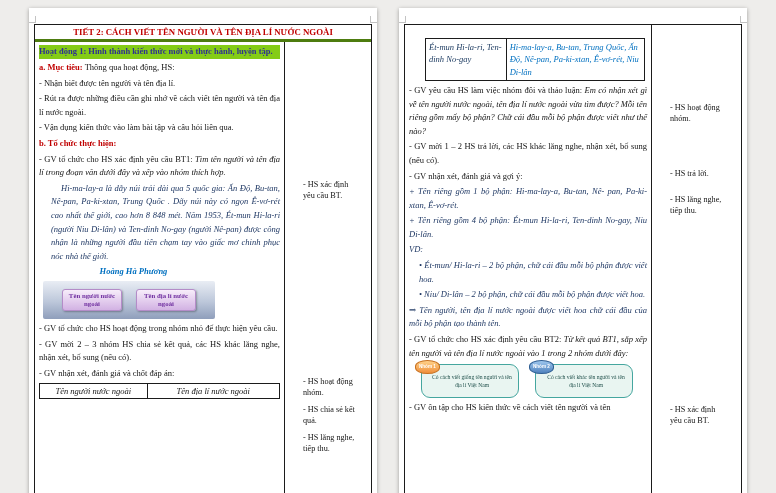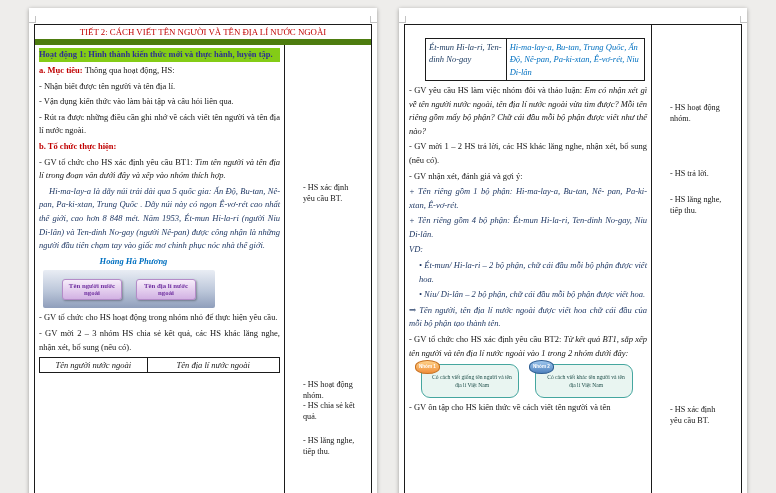--- a/index.html
+++ b/index.html
@@ -12,34 +12,34 @@
   .page-1 { left:29px; }
   .page-2 { left:399px; }
 
   .crop { position:absolute; width:7px; height:7px; }
   .crop.tl { top:8px; left:0; border-right:1px solid #c3c3c3; border-bottom:1px solid #c3c3c3; }
   .crop.tr { top:8px; right:0; border-left:1px solid #c3c3c3; border-bottom:1px solid #c3c3c3; }
 
   .doc-table { position:absolute; left:5px; right:5px; top:16px; bottom:-2px;
                border:1px solid #1b1b1b; display:flex; flex-direction:column; background:#fff; }
 
-  .title-cell { border-bottom:6px solid #4d7c0f; text-align:center; color:#c00000;
-                font-weight:normal; font-size:8.8px; line-height:1.3; padding:2px 2px 1px; }
+  .title-cell { border-bottom:3px solid #4d7c0f; text-align:center; color:#c00000;
+                font-weight:bold; font-size:8.8px; line-height:1.3; padding:2px 2px 1px; }
 
   .body-row { display:flex; flex:1; align-items:stretch; min-height:0; }
   .main-col { width:250px; border-right:1px solid #1b1b1b; padding:3px 4px 0 4px; }
   .page-2 .main-col { width:247px; }
   .side-col { flex:1; position:relative; }
 
   .para { margin:0 0 2px; font-size:8.5px; line-height:1.6; text-align:justify; color:#141414; }
   .activity { font-weight:bold; color:#2e3192; background:#84cc16; }
   .red { color:#c00000; }
   .bold { font-weight:bold; }
   .italic { font-style:italic; }
-  .passage { font-style:italic; color:#1f3864; text-indent:10px; }
+  .passage { font-style:italic; color:#1f3864; text-indent:10px;margin-left:12px; }
   .author { font-style:italic; font-weight:bold; color:#0070c0; text-align:center; padding-right:52px; }
   .navy { color:#1f3864; font-style:italic; }
   .bullet { padding-left:10px; }
 
   .figure1 { width:172px; height:38px; margin:2px 0 3px 4px; border-radius:2px;
              background:linear-gradient(180deg,#e9edf4 0%,#bcc7da 55%,#8f9ebb 100%);
              display:flex; align-items:center; justify-content:center; gap:14px; }
   .tag { max-width:60px; background:linear-gradient(180deg,#f7edfa,#d2b2e3); border:1px solid #b48cc8;
          border-radius:3px; color:#7030a0; font-weight:bold; font-size:6.8px; line-height:1.15;
          padding:2px 5px; text-align:center; box-shadow:1px 1px 2px rgba(0,0,0,.3); }
@@ -49,21 +49,21 @@
   .ans-head .c1 { flex:0 0 45%; border-right:1px solid #1b1b1b; }
   .ans-head .c2 { flex:1; }
 
   .ans-row { display:flex; border:1px solid #1b1b1b; margin:10px 0 3px 16px; width:220px; }
   .ans-row .cell { font-style:italic; font-size:8.5px; line-height:1.45; padding:2px 3px; }
   .cell-person { flex:0 0 37%; border-right:1px solid #1b1b1b; color:#17365d; }
   .cell-place { flex:1; color:#0070c0; }
 
   .side-note { position:absolute; left:4px; right:2px; font-size:8.2px; line-height:1.3;
                margin:14px; color:#141414; }
-  .page-1 .n1 { top:124px; } .page-1 .n2 { top:321px; } .page-1 .n3 { top:342px; } .page-1 .n4 { top:377px; }
+  .page-1 .n1 { top:124px; } .page-1 .n2 { top:321px; } .page-1 .n3 { top:349px; } .page-1 .n4 { top:377px; }
   .page-2 .m1 { top:64px; }  .page-2 .m2 { top:130px; } .page-2 .m3 { top:156px; } .page-2 .m4 { top:366px; }
 
   .figure2 { margin:4px 0 3px 12px; display:flex; gap:16px; }
   .callout { position:relative; width:98px; min-height:34px; background:#e9f5f1;
              border:1.2px solid #45a69f; border-radius:9px; padding:5px 4px 4px 8px;
              font-size:5.6px; line-height:1.3; color:#1f4f4a; text-align:center;
              display:flex; align-items:center; justify-content:center; }
   .badge { position:absolute; top:-5px; left:-7px; border-radius:50% / 45%;
            color:#fff; font-size:4.6px; font-weight:bold; padding:3px 3px;
            background:linear-gradient(180deg,#ffd28a,#ef8f3b); border:1px solid #c87120;
@@ -83,37 +83,38 @@
       <div class="title-cell">TIẾT 2: CÁCH VIẾT TÊN NGƯỜI VÀ TÊN ĐỊA LÍ NƯỚC NGOÀI</div>
 
       <div class="body-row">
         <div class="main-col">
 
           <p class="para activity">Hoạt động 1: Hình thành kiến thức mới và thực hành, luyện tập.</p>
 
           <p class="para"><span class="red bold">a. Mục tiêu:</span><span> Thông qua hoạt động, HS:</span></p>
 
           <p class="para">- Nhận biết được tên người và tên địa lí.</p>
+          <p class="para">- Rút ra được những điều cần ghi nhớ về cách viết tên người và tên địa lí nước ngoài.</p>
           <p class="para">- Vận dụng kiến thức vào làm bài tập và câu hỏi liên qua.</p>
-          <p class="para">- Rút ra được những điều cần ghi nhớ về cách viết tên người và tên địa lí nước ngoài.</p>
 
           <p class="para red bold">b. Tổ chức thực hiện:</p>
 
           <p class="para"><span>- GV tổ chức cho HS xác định yêu cầu BT1: </span><span class="italic">Tìm tên người và tên địa lí trong đoạn văn dưới đây và xếp vào nhóm thích hợp.</span></p>
 
           <p class="para passage">Hi-ma-lay-a là dãy núi trải dài qua 5 quốc gia: Ấn Độ, Bu-tan, Nê-pan, Pa-ki-xtan, Trung Quốc . Dãy núi này có ngọn Ê-vơ-rét cao nhất thế giới, cao hơn 8 848 mét. Năm 1953, Ét-mun Hi-la-ri (người Niu Di-lân) và Ten-dinh No-gay (người Nê-pan) được công nhận là những người đầu tiên chạm tay vào giấc mơ chinh phục nóc nhà thế giới.</p>
           <p class="para author">Hoàng Hà Phương</p>
 
           <div class="figure1">
             <span class="tag">Tên người nước ngoài</span>
             <span class="tag">Tên địa lí nước ngoài</span>
           </div>
 
           <p class="para">- GV tổ chức cho HS hoạt động trong nhóm nhỏ để thực hiện yêu cầu.</p>
           <p class="para">- GV mời 2 – 3 nhóm HS chia sẻ kết quả, các HS khác lắng nghe, nhận xét, bổ sung (nếu có).</p>
+          <p class="para">- GV nhận xét, đánh giá và chốt đáp án:</p>
 
           <div class="ans-head">
             <div class="cell c1">Tên người nước ngoài</div>
             <div class="cell c2">Tên địa lí nước ngoài</div>
           </div>
 
         </div>
 
         <div class="side-col">
           <p class="side-note n1">- HS xác định yêu cầu BT.</p>

